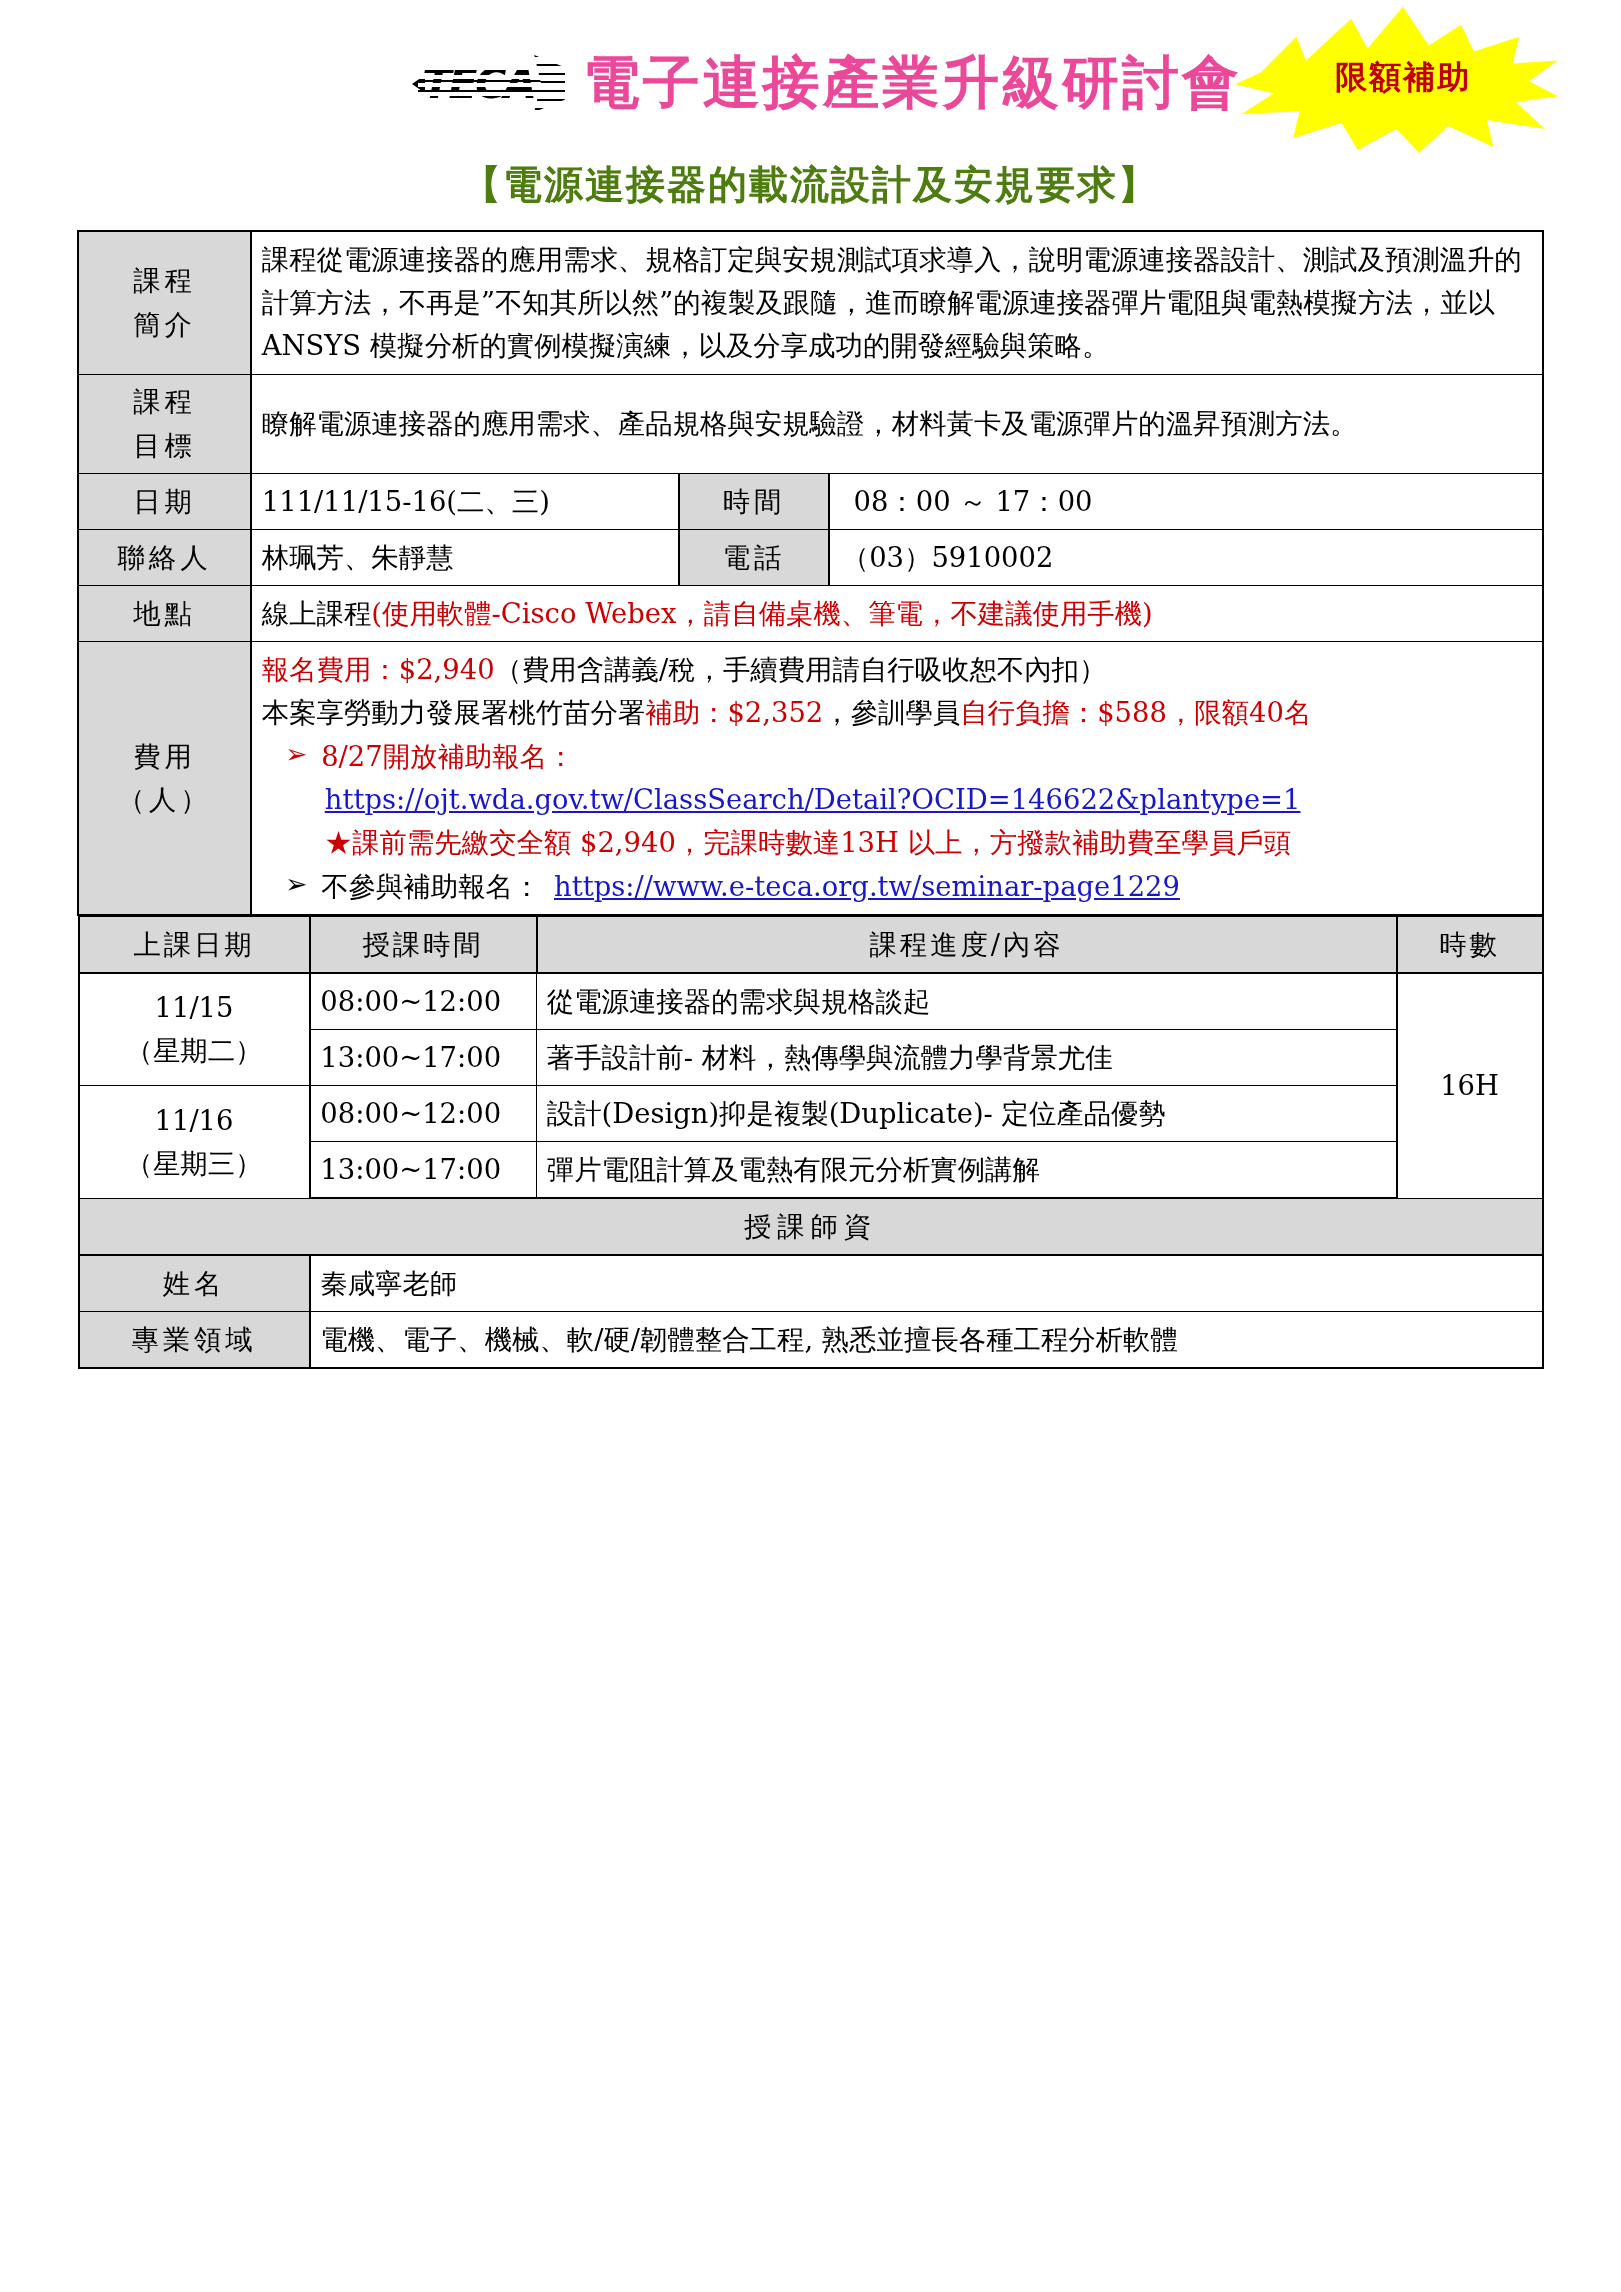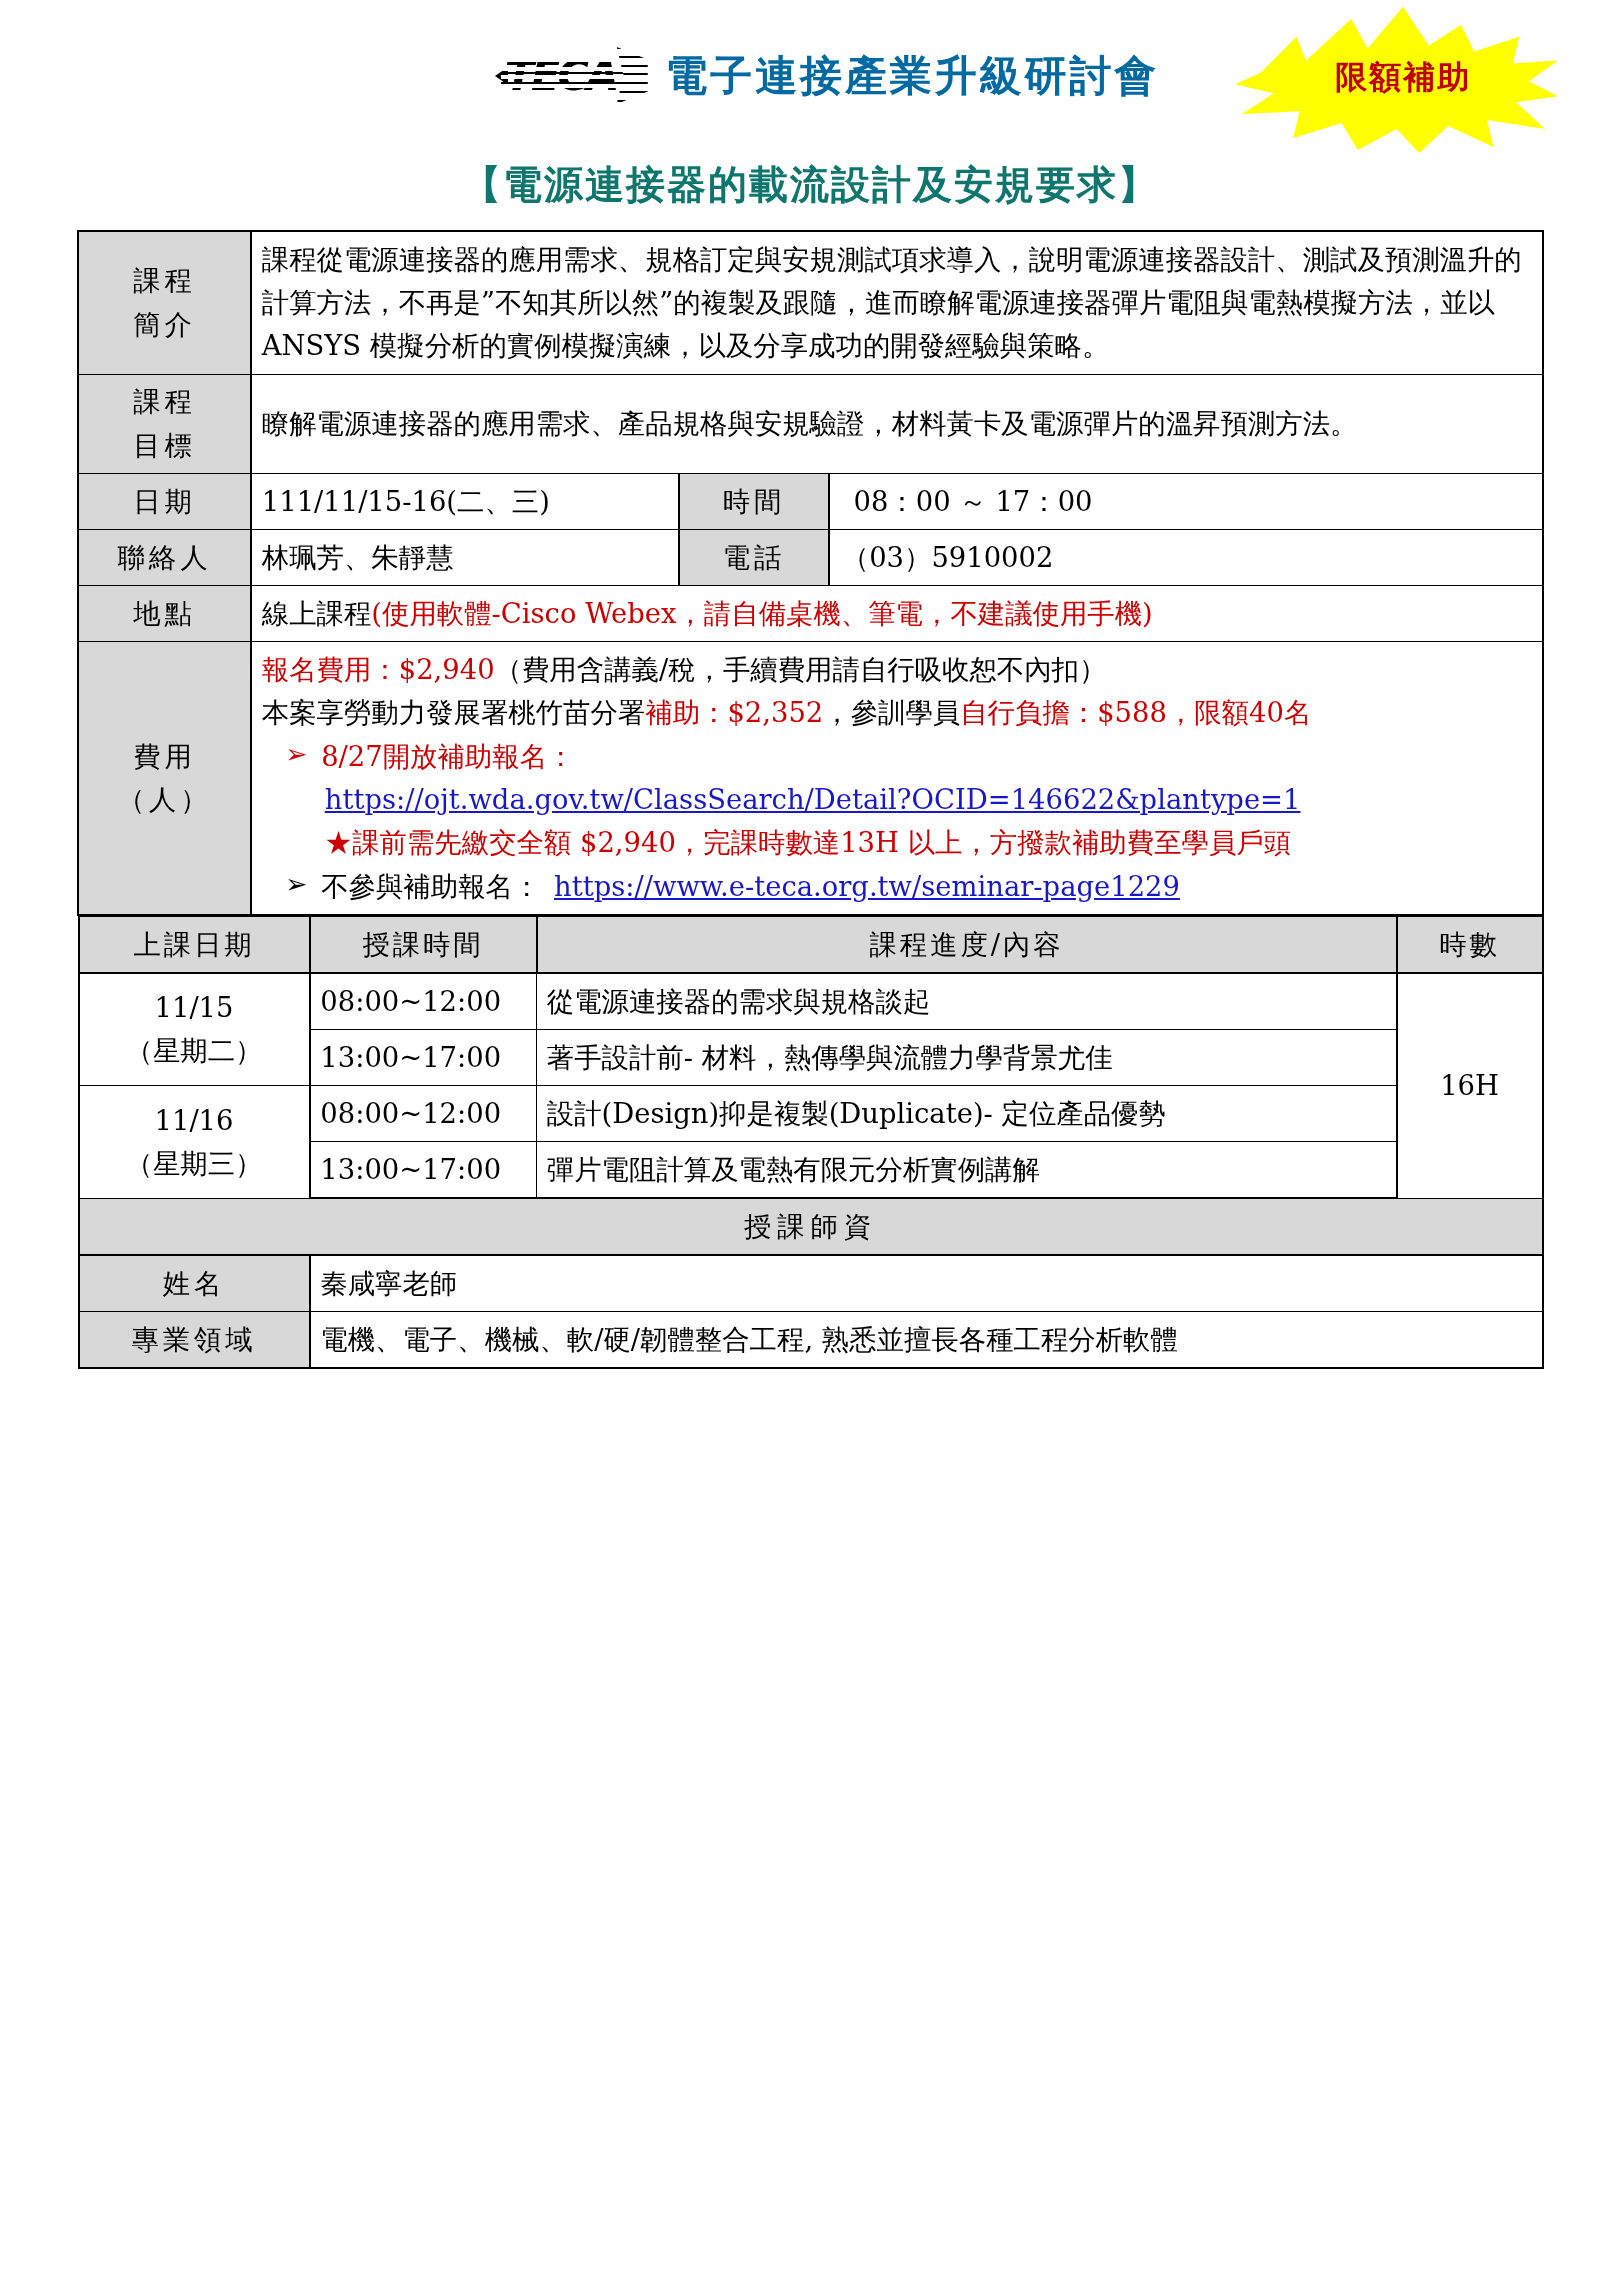--- a/index.html
+++ b/index.html
@@ -90,23 +90,23 @@
     width: 0;
     height: 0;
     border-top: 9.8px solid transparent;
     border-bottom: 9.8px solid transparent;
     border-right: 13.7px solid #000;
   }
 
   .main-title {
     font-family: "DejaVu Serif", "Liberation Serif", serif;
     font-weight: bold;
-    font-size: 42px;
+    font-size: 57px;
     letter-spacing: 2.9px;
-    color: #0369a1;
+    color: #ec4899;
     white-space: nowrap;
   }
 
   
   .starburst {
     position: absolute;
     right: 63px;
     top: 3.9px;
     width: 323px;
     height: 149px;
@@ -133,21 +133,21 @@
     font-family: "DejaVu Serif", "Liberation Serif", serif;
     font-weight: bold;
     font-size: 32px;
     letter-spacing: 2px;
     padding-left: 13.7px;
     box-sizing: border-box;
   }
 
   .subtitle {
     text-align: center;
-    color: #0f766e;
+    color: #4d7c0f;
     font-family: Liberation Serif, serif;
     font-weight: bold;
     font-size: 39px;
     letter-spacing: 2px;
     margin-top: -13.7px;
     margin-bottom: 17.6px;
   }
 
   
   .sheet {

